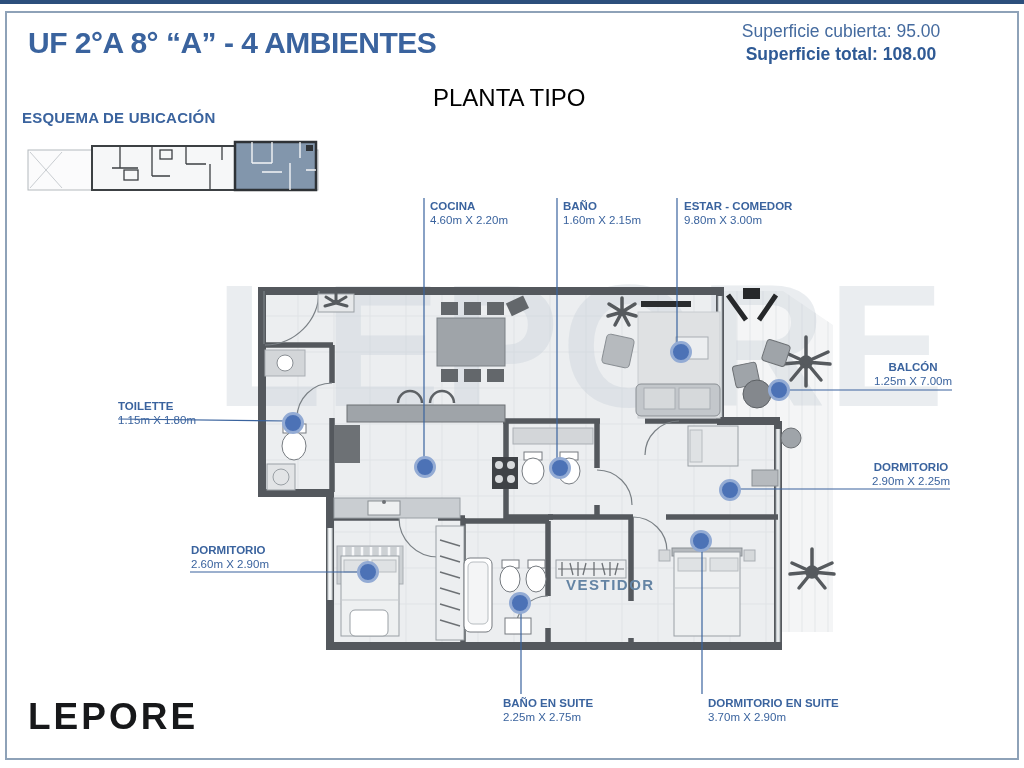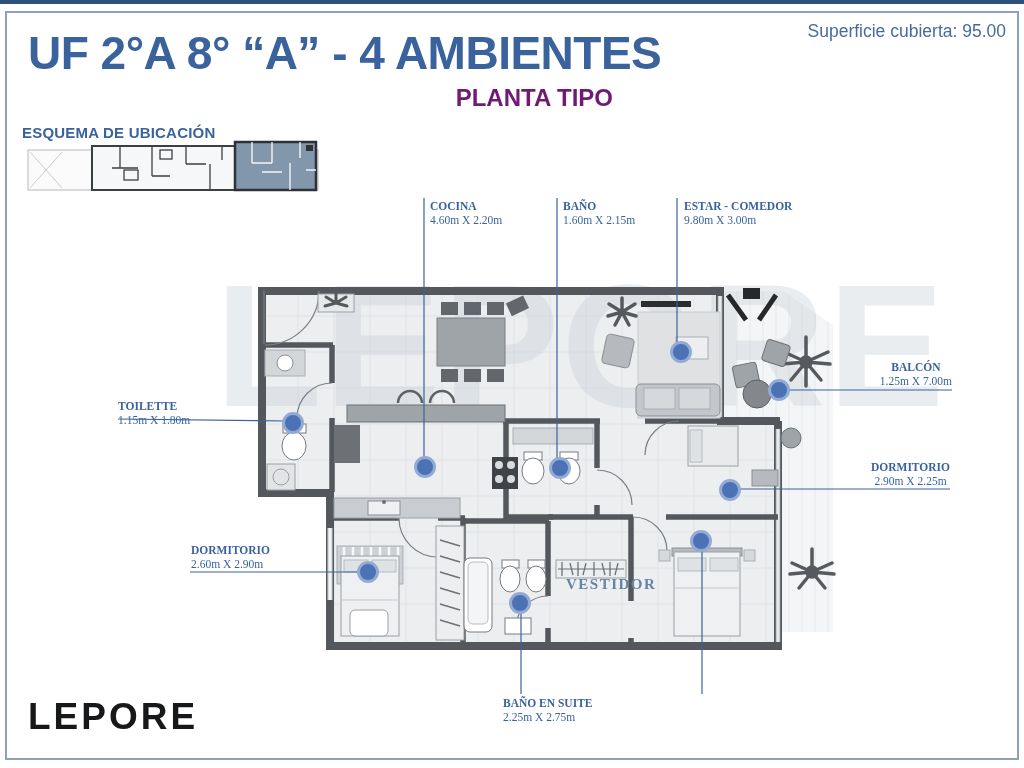--- a/index.html
+++ b/index.html
@@ -6,66 +6,67 @@
   body{
     width:1024px;height:768px;position:relative;overflow:hidden;
     background:#ffffff;
     font-family:"Liberation Sans", sans-serif;
   }
   .topbar{position:absolute;top:0;left:0;width:1024px;height:4px;background:#2c4f7c;}
   .frame{position:absolute;top:11px;left:5px;right:5px;bottom:8px;border:2px solid #8ea2b8;pointer-events:none;}
 
   .title{
     position:absolute;left:28px;top:26px;width:640px;
-    color:#3a639e;font-size:46px;font-weight:bold;letter-spacing:-0.5px;white-space:nowrap;
+    color:#3a639e;font-size:30px;font-weight:bold;letter-spacing:-0.5px;white-space:nowrap;
   }
   .subtitle{
-    position:absolute;left:433px;top:84px;width:180px;text-align:right;
-    color:#701a75;font-size:24px;font-weight:bold;
+    position:absolute;left:433px;top:84px;width:180px;text-align:left;
+    color:#000000;font-size:24px;font-weight:normal;
   }
   .surfaces{
-    position:absolute;right:18px;top:20px;width:330px;text-align:right;
+    position:absolute;right:18px;top:20px;width:330px;text-align:center;
     color:#456b9f;font-size:17.5px;line-height:23px;
   }
   .surfaces .total{font-weight:bold;color:#2f5a95;}
   .schema-label{
-    position:absolute;left:22px;top:124px;
+    position:absolute;left:22px;top:109px;
     color:#3a639e;font-size:15px;font-weight:bold;letter-spacing:0.2px;
   }
   .brand{
     position:absolute;left:28px;top:696px;
     color:#17181a;font-size:37px;font-weight:bold;letter-spacing:3px;
   }
   .watermark{
     position:absolute;left:215px;top:258px;z-index:2;
     font-size:175px;font-weight:bold;color:#c9d1d9;opacity:0.38;
     letter-spacing:2px;pointer-events:none;line-height:1;
   }
   .svg-layer{position:absolute;left:0;top:0;z-index:1;}
   .svg-details{position:absolute;left:0;top:0;z-index:3;}
-  .labels{position:absolute;left:0;top:0;width:1024px;height:768px;z-index:4;pointer-events:none;font-family:Liberation Serif, serif;}
+  .labels{position:absolute;left:0;top:0;width:1024px;height:768px;z-index:4;pointer-events:none;}
   .room-label{position:absolute;color:#3a639e;font-size:11.5px;line-height:13.5px;white-space:nowrap;}
   .room-label .nm{font-weight:bold;}
   .room-label.ra{text-align:center;}
   .vestidor-label{
     position:absolute;left:566px;top:576px;color:#6484a4;
     font-size:15px;font-weight:bold;letter-spacing:1.5px;
   }
 </style>
 </head>
 <body>
 
 <div class="topbar"></div>
 <div class="frame"></div>
 
 <div class="title">UF 2°A 8° “A” - 4 AMBIENTES</div>
 <div class="subtitle">PLANTA TIPO</div>
 
 <div class="surfaces">
   <div>Superficie cubierta: 95.00</div>
+  <div class="total">Superficie total: 108.00</div>
 </div>
 
 <div class="schema-label">ESQUEMA DE UBICACIÓN</div>
 
 <svg class="svg-layer" width="1024" height="768" viewBox="0 0 1024 768">
   <defs>
     <clipPath id="interiorClip">
       <path d="M262,287 H720 V421 H778 V646 H330 V494 H262 Z"></path>
     </clipPath>
     <clipPath id="balconyClip">
@@ -347,16 +348,20 @@
     <div class="dm">1.15m X 1.80m</div>
   </div>
   <div class="room-label" style="left:191px;top:544px">
     <div class="nm">DORMITORIO</div>
     <div class="dm">2.60m X 2.90m</div>
   </div>
   <div class="room-label" style="left:503px;top:697px">
     <div class="nm">BAÑO EN SUITE</div>
     <div class="dm">2.25m X 2.75m</div>
   </div>
+  <div class="room-label" style="left:708px;top:697px">
+    <div class="nm">DORMITORIO EN SUITE</div>
+    <div class="dm">3.70m X 2.90m</div>
+  </div>
   <div class="vestidor-label">VESTIDOR</div>
 </div>
 
 <div class="brand">LEPORE</div>
 
 </body></html>

